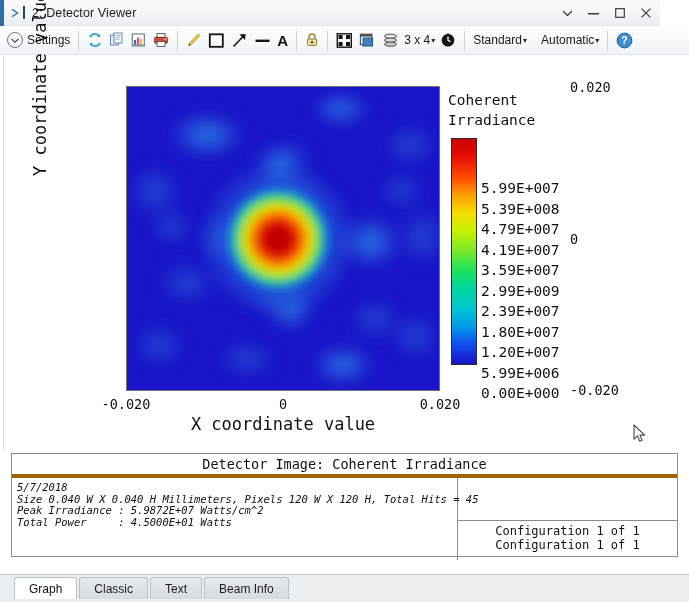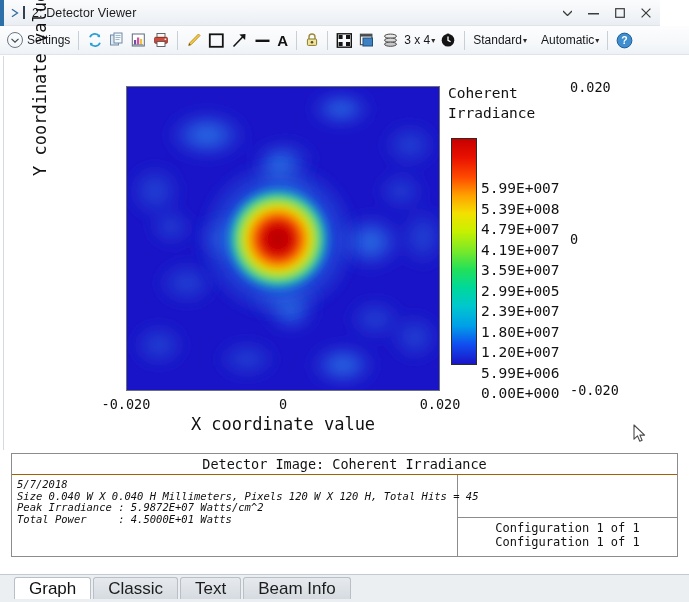--- a/index.html
+++ b/index.html
@@ -210,21 +210,21 @@
     text-align: center;
     font-family: "DejaVu Sans Mono", monospace;
     font-size: 17px;
     color: #111;
   }
 
   
   .cb-title {
     position: absolute;
     left: 444px;
-    top: 27px;
+    top: 34px;
     font-family: "DejaVu Sans Mono", monospace;
     font-size: 14.5px;
     color: #111;
     line-height: 20px;
     white-space: pre;
   }
   .cb-bar {
     position: absolute;
     left: 447px;
     top: 82px;
@@ -275,21 +275,21 @@
     left: 11px;
     top: 453px;
     width: 667px;
     height: 104px;
     border: 1px solid #8c8c8c;
     box-sizing: border-box;
     background: #ffffff;
   }
   .info-header {
     height: 20px;
-    border-bottom: 1px solid #a16207;
+    border-bottom: 4px solid #a16207;
     display: flex;
     align-items: center;
     justify-content: center;
     font-family: "DejaVu Sans Mono", monospace;
     font-size: 13.5px;
     color: #111;
   }
   .info-body {
     position: relative;
     height: 82px;
@@ -347,21 +347,21 @@
     display: flex;
     align-items: flex-start;
     padding-left: 14px;
   }
   .tab {
     height: 22px;
     margin-top: 2px;
     padding: 0 14px;
     display: flex;
     align-items: center;
-    font-size: 17px;
+    font-size: 12px;
     color: #1c1c1c;
     border: 1px solid #b9bfc6;
     border-bottom: none;
     border-radius: 3px 3px 0 0;
     background: linear-gradient(to bottom, #e6eaee, #d6dbe1);
     margin-right: 2px;
     box-sizing: border-box;
   }
   .tab.active {
     background: #ffffff;
@@ -651,21 +651,21 @@
     <div class="cb-title"><span>Coherent</span><br><span>Irradiance</span></div>
 
     <div class="cb-bar"></div>
 
     <div class="cb-ticks">
       <div>5.99E+007</div>
       <div>5.39E+008</div>
       <div>4.79E+007</div>
       <div>4.19E+007</div>
       <div>3.59E+007</div>
-      <div>2.99E+005</div>
+      <div>2.99E+009</div>
       <div>2.39E+007</div>
       <div>1.80E+007</div>
       <div>1.20E+007</div>
       <div>5.99E+006</div>
       <div>0.00E+000</div>
     </div>
 
     <div class="cursor">
       <svg width="14" height="19" viewBox="0 0 14 19">
         <path d="M1 1 L1 15.2 L4.5 11.9 L6.8 17.2 L9.1 16.2 L6.9 11.1 L11.6 11.1 Z" fill="#ffffff" stroke="#4a4a4a" stroke-width="1.1" stroke-linejoin="round"></path>

